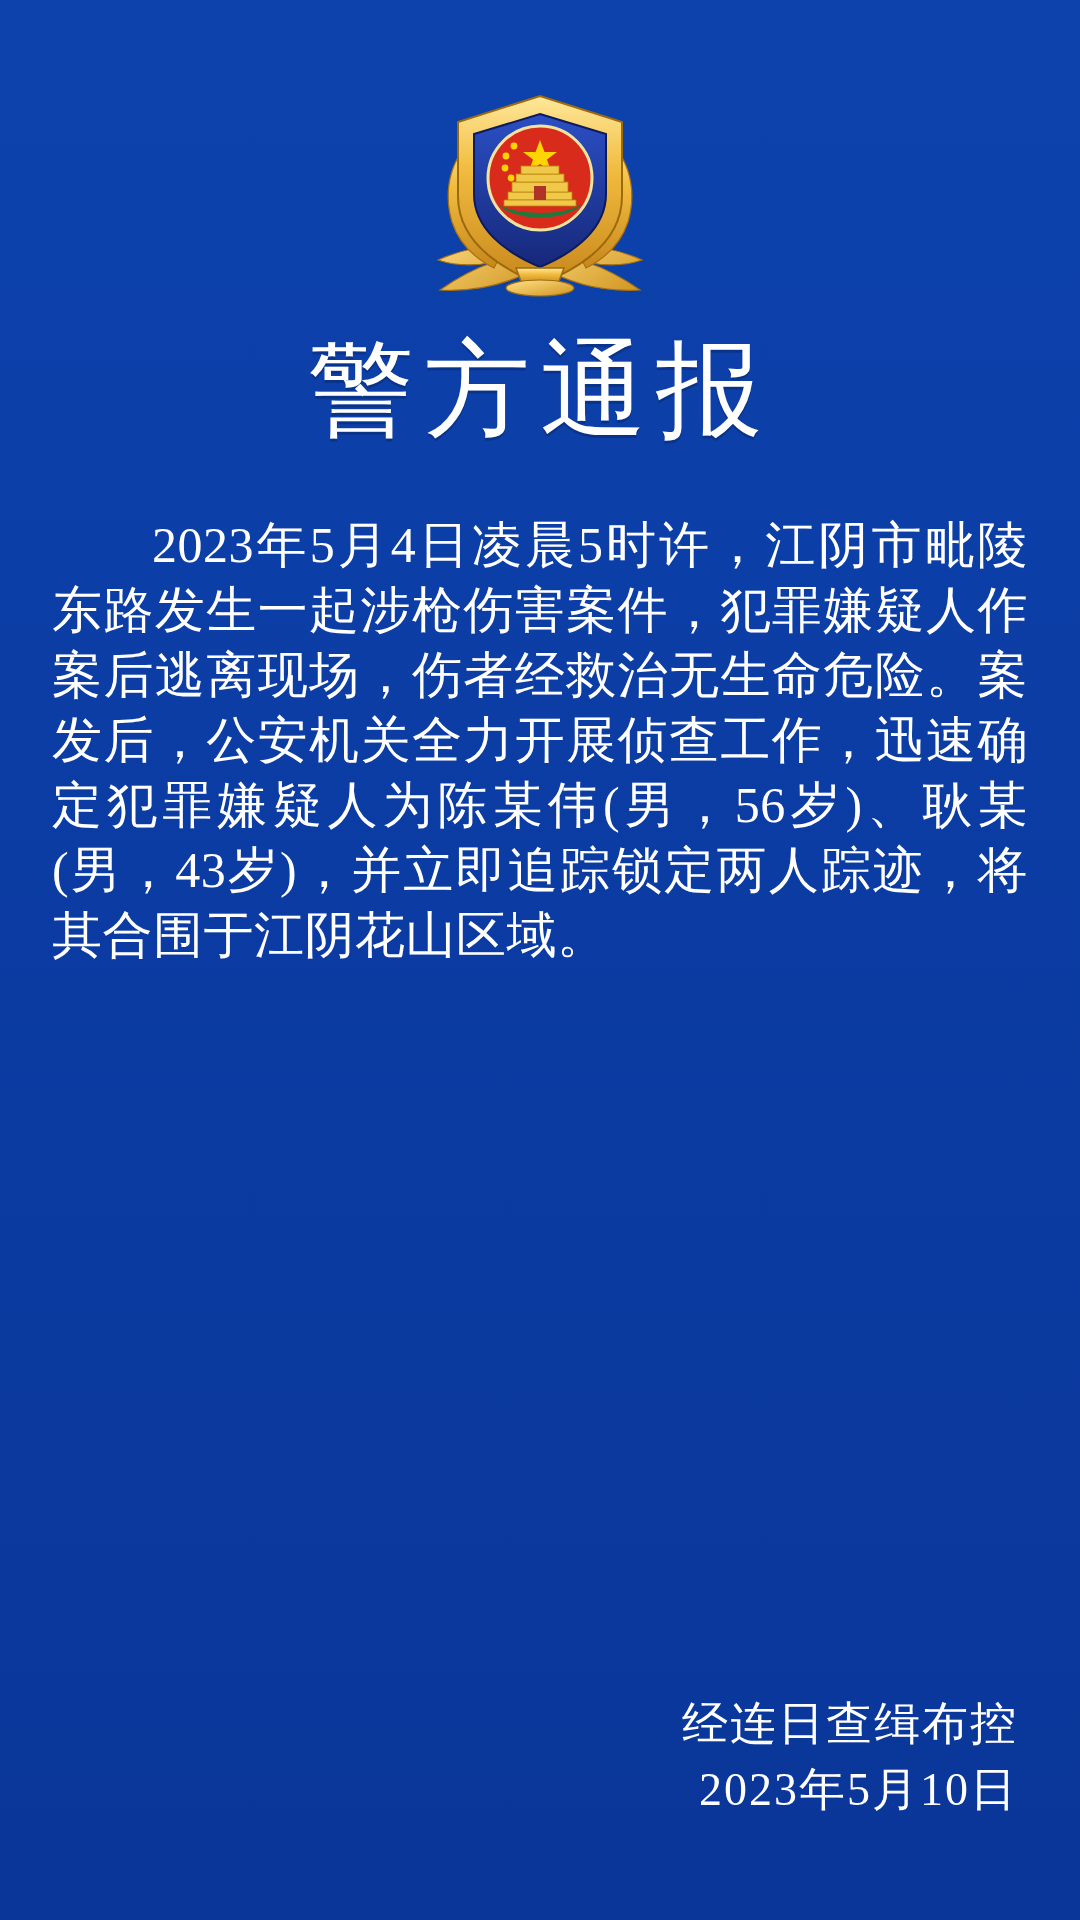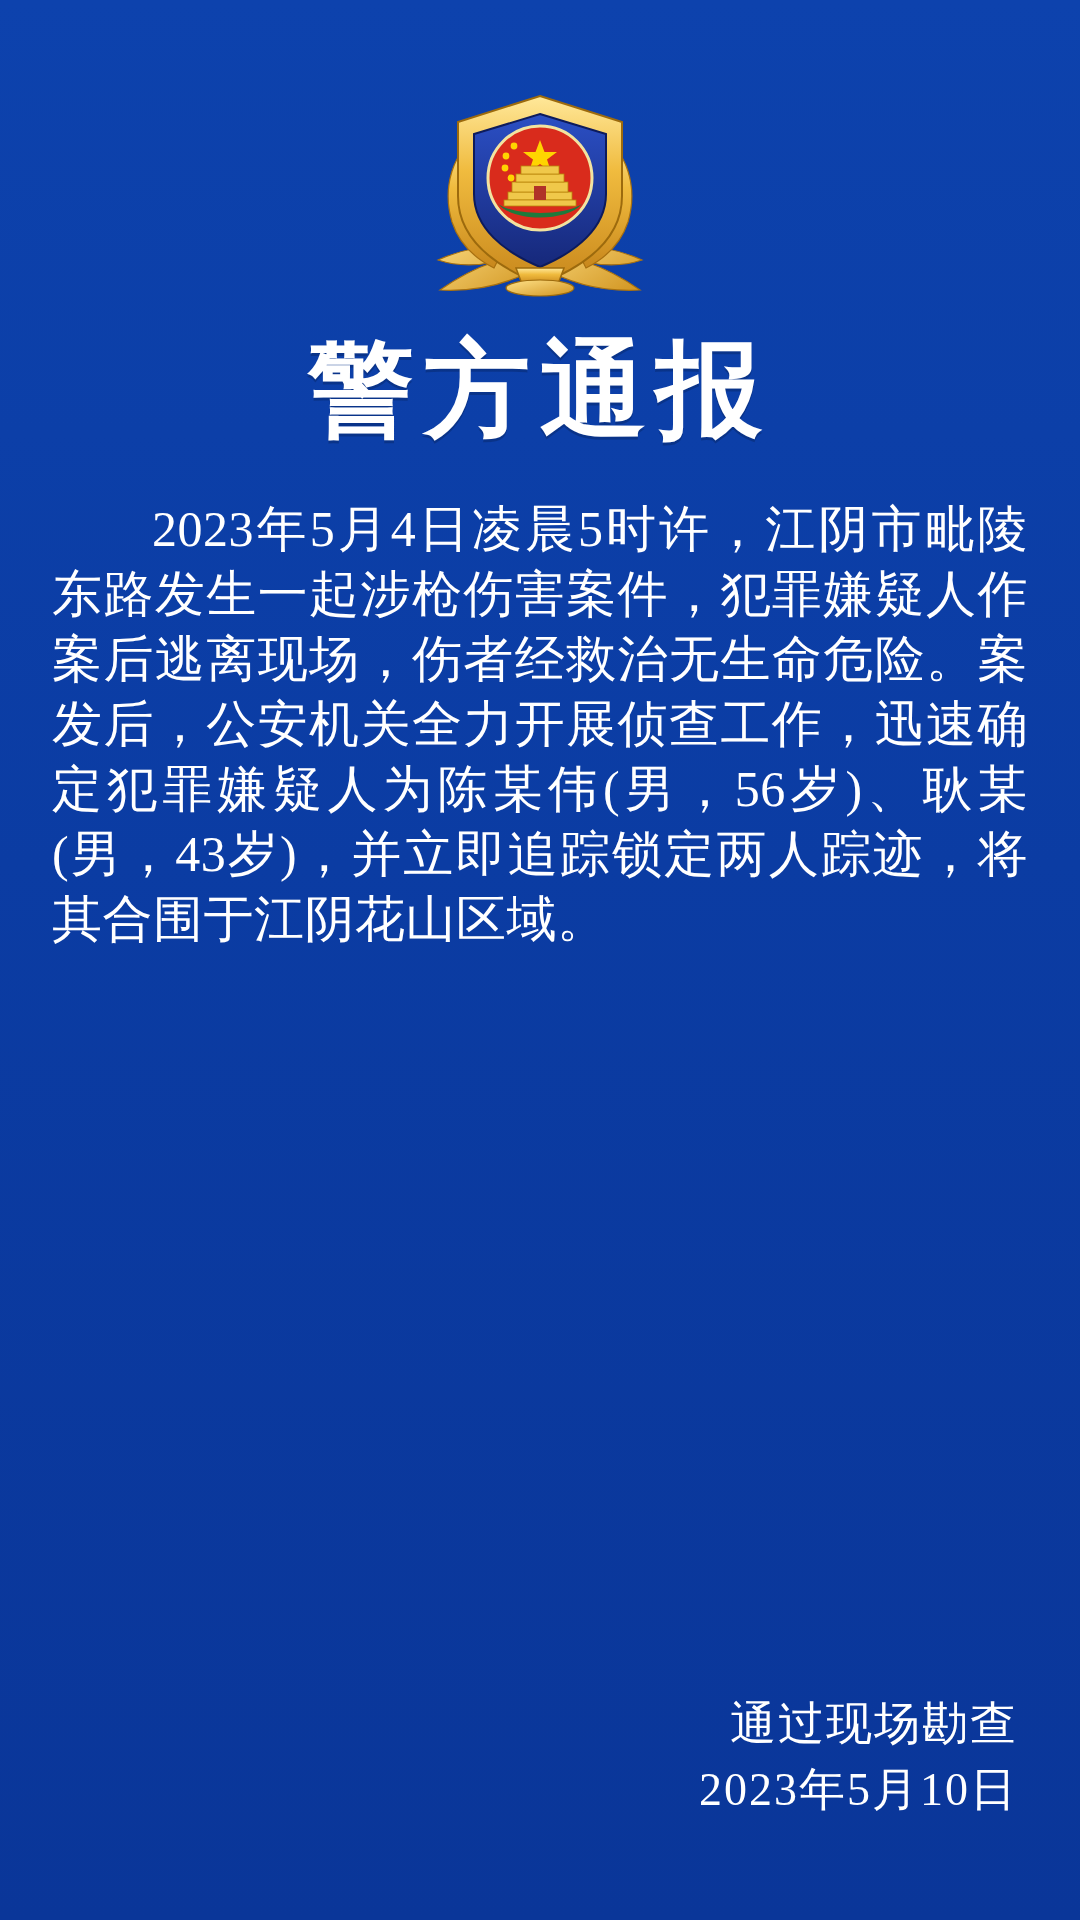--- a/index.html
+++ b/index.html
@@ -33,30 +33,30 @@
     position: relative;
   }
   .emblem-svg { display: block; width: 300px; height: 240px; }
 
   
   .title {
     margin-top: 22px;
     font-size: 106px;
     line-height: 1.12;
     letter-spacing: 10px;
-    font-weight: 700;
+    font-weight: 400;
     text-align: center;
     color: #ffffff;
     text-shadow: 0 3px 0 rgba(0,0,0,0.18);
     font-family: "Liberation Serif", "DejaVu Serif", serif;
   }
 
   
   .body-block {
-    margin-top: 46px;
+    margin-top: 62px;
     width: 1080px;
     padding: 0 52px;
     box-sizing: border-box;
   }
   .para {
     font-size: 50px;
     line-height: 1.30;
     text-align: justify;
     text-justify: inter-ideograph;
     text-indent: 2em;
@@ -142,17 +142,17 @@
     </svg>
   </div>
 
   <div class="title">警方通报</div>
 
   <div class="body-block">
     <p class="para">2023年5月4日凌晨5时许，江阴市毗陵东路发生一起涉枪伤害案件，犯罪嫌疑人作案后逃离现场，伤者经救治无生命危险。案发后，公安机关全力开展侦查工作，迅速确定犯罪嫌疑人为陈某伟(男，56岁)、耿某(男，43岁)，并立即追踪锁定两人踪迹，将其合围于江阴花山区域。</p>
   </div>
 
   <div class="signature">
-    <span class="sig-line">通过现场勘查</span>
+    <span class="sig-line">经连日查缉布控</span>
     <span class="sig-line">2023年5月10日</span>
   </div>
 
 </div>
 
 </body></html>

